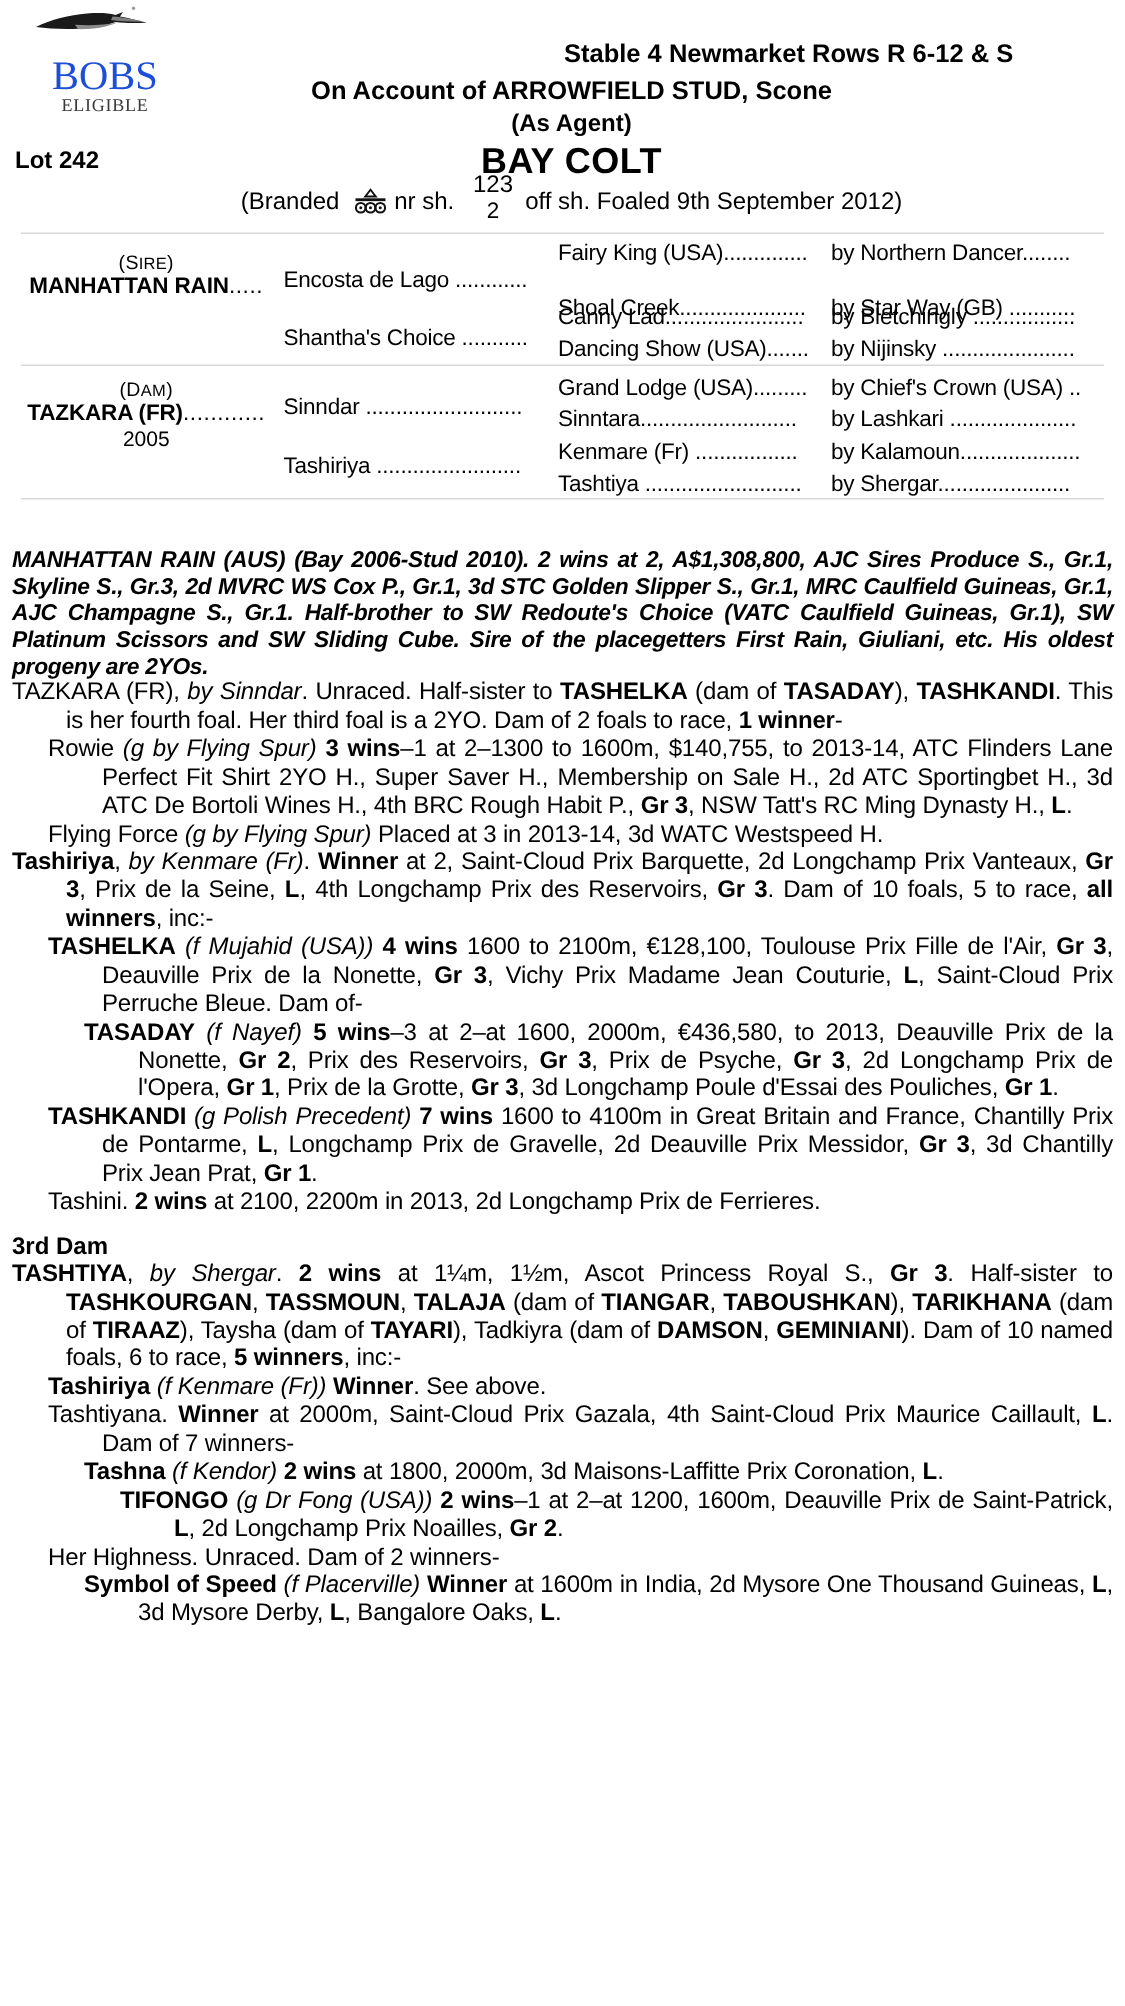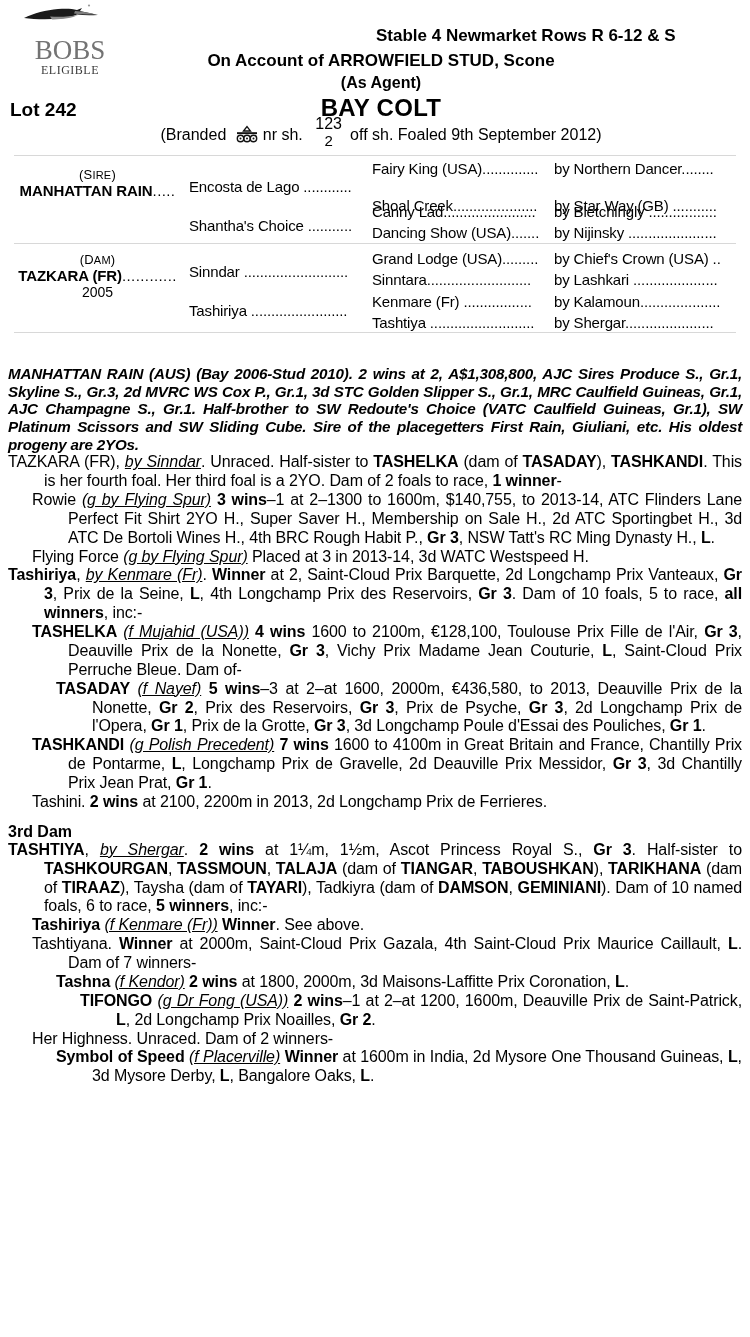--- a/index.html
+++ b/index.html
@@ -40,21 +40,21 @@
     width: 100px;
     height: 26px;
     margin: 0 auto 1px auto;
     display: block;
   }
   .logo-bobs {
     font-family: "Liberation Serif", serif;
     font-size: 27px;
     letter-spacing: 0px;
     font-weight: 400;
-    color: #737373;
+    color: #1d4ed8;
     line-height: 0.95;
     margin-top: 10px;
   }
   .logo-elig {
     font-family: "Liberation Serif", serif;
     font-size: 12px;
     letter-spacing: 0.5px;
     color: #3a3a3a;
     line-height: 1.05;
   }
@@ -84,21 +84,21 @@
     top: 74px;
     width: 750px;
     text-align: center;
     font-size: 16px;
     font-weight: bold;
   }
   .lot {
     position: absolute;
     left: 4px;
     top: 99px;
-    font-size: 19px;
+    font-size: 16px;
     font-weight: bold;
   }
   .sex-colour {
     position: absolute;
     left: 0;
     top: 94px;
     width: 750px;
     text-align: center;
     font-size: 24px;
     font-weight: bold;
@@ -226,21 +226,21 @@
     line-height: 1.18;
     text-align: justify;
     margin: 0 2px;
     letter-spacing: -0.1px;
   }
   .lvl0 { padding-left: 36px; text-indent: -36px; }
   .lvl1 { padding-left: 60px; text-indent: -36px; }
   .lvl2 { padding-left: 84px; text-indent: -36px; }
   .lvl3 { padding-left: 108px; text-indent: -36px; }
   b { font-weight: bold; }
-  i { font-style: italic; text-decoration: underline; }
+  i { font-style: italic; }
 </style>
 </head>
 <body>
 
 <div class="page">
 
   <div class="header">
 
     <div class="logo">
       <svg class="logo-mark" viewBox="0 0 100 26">

